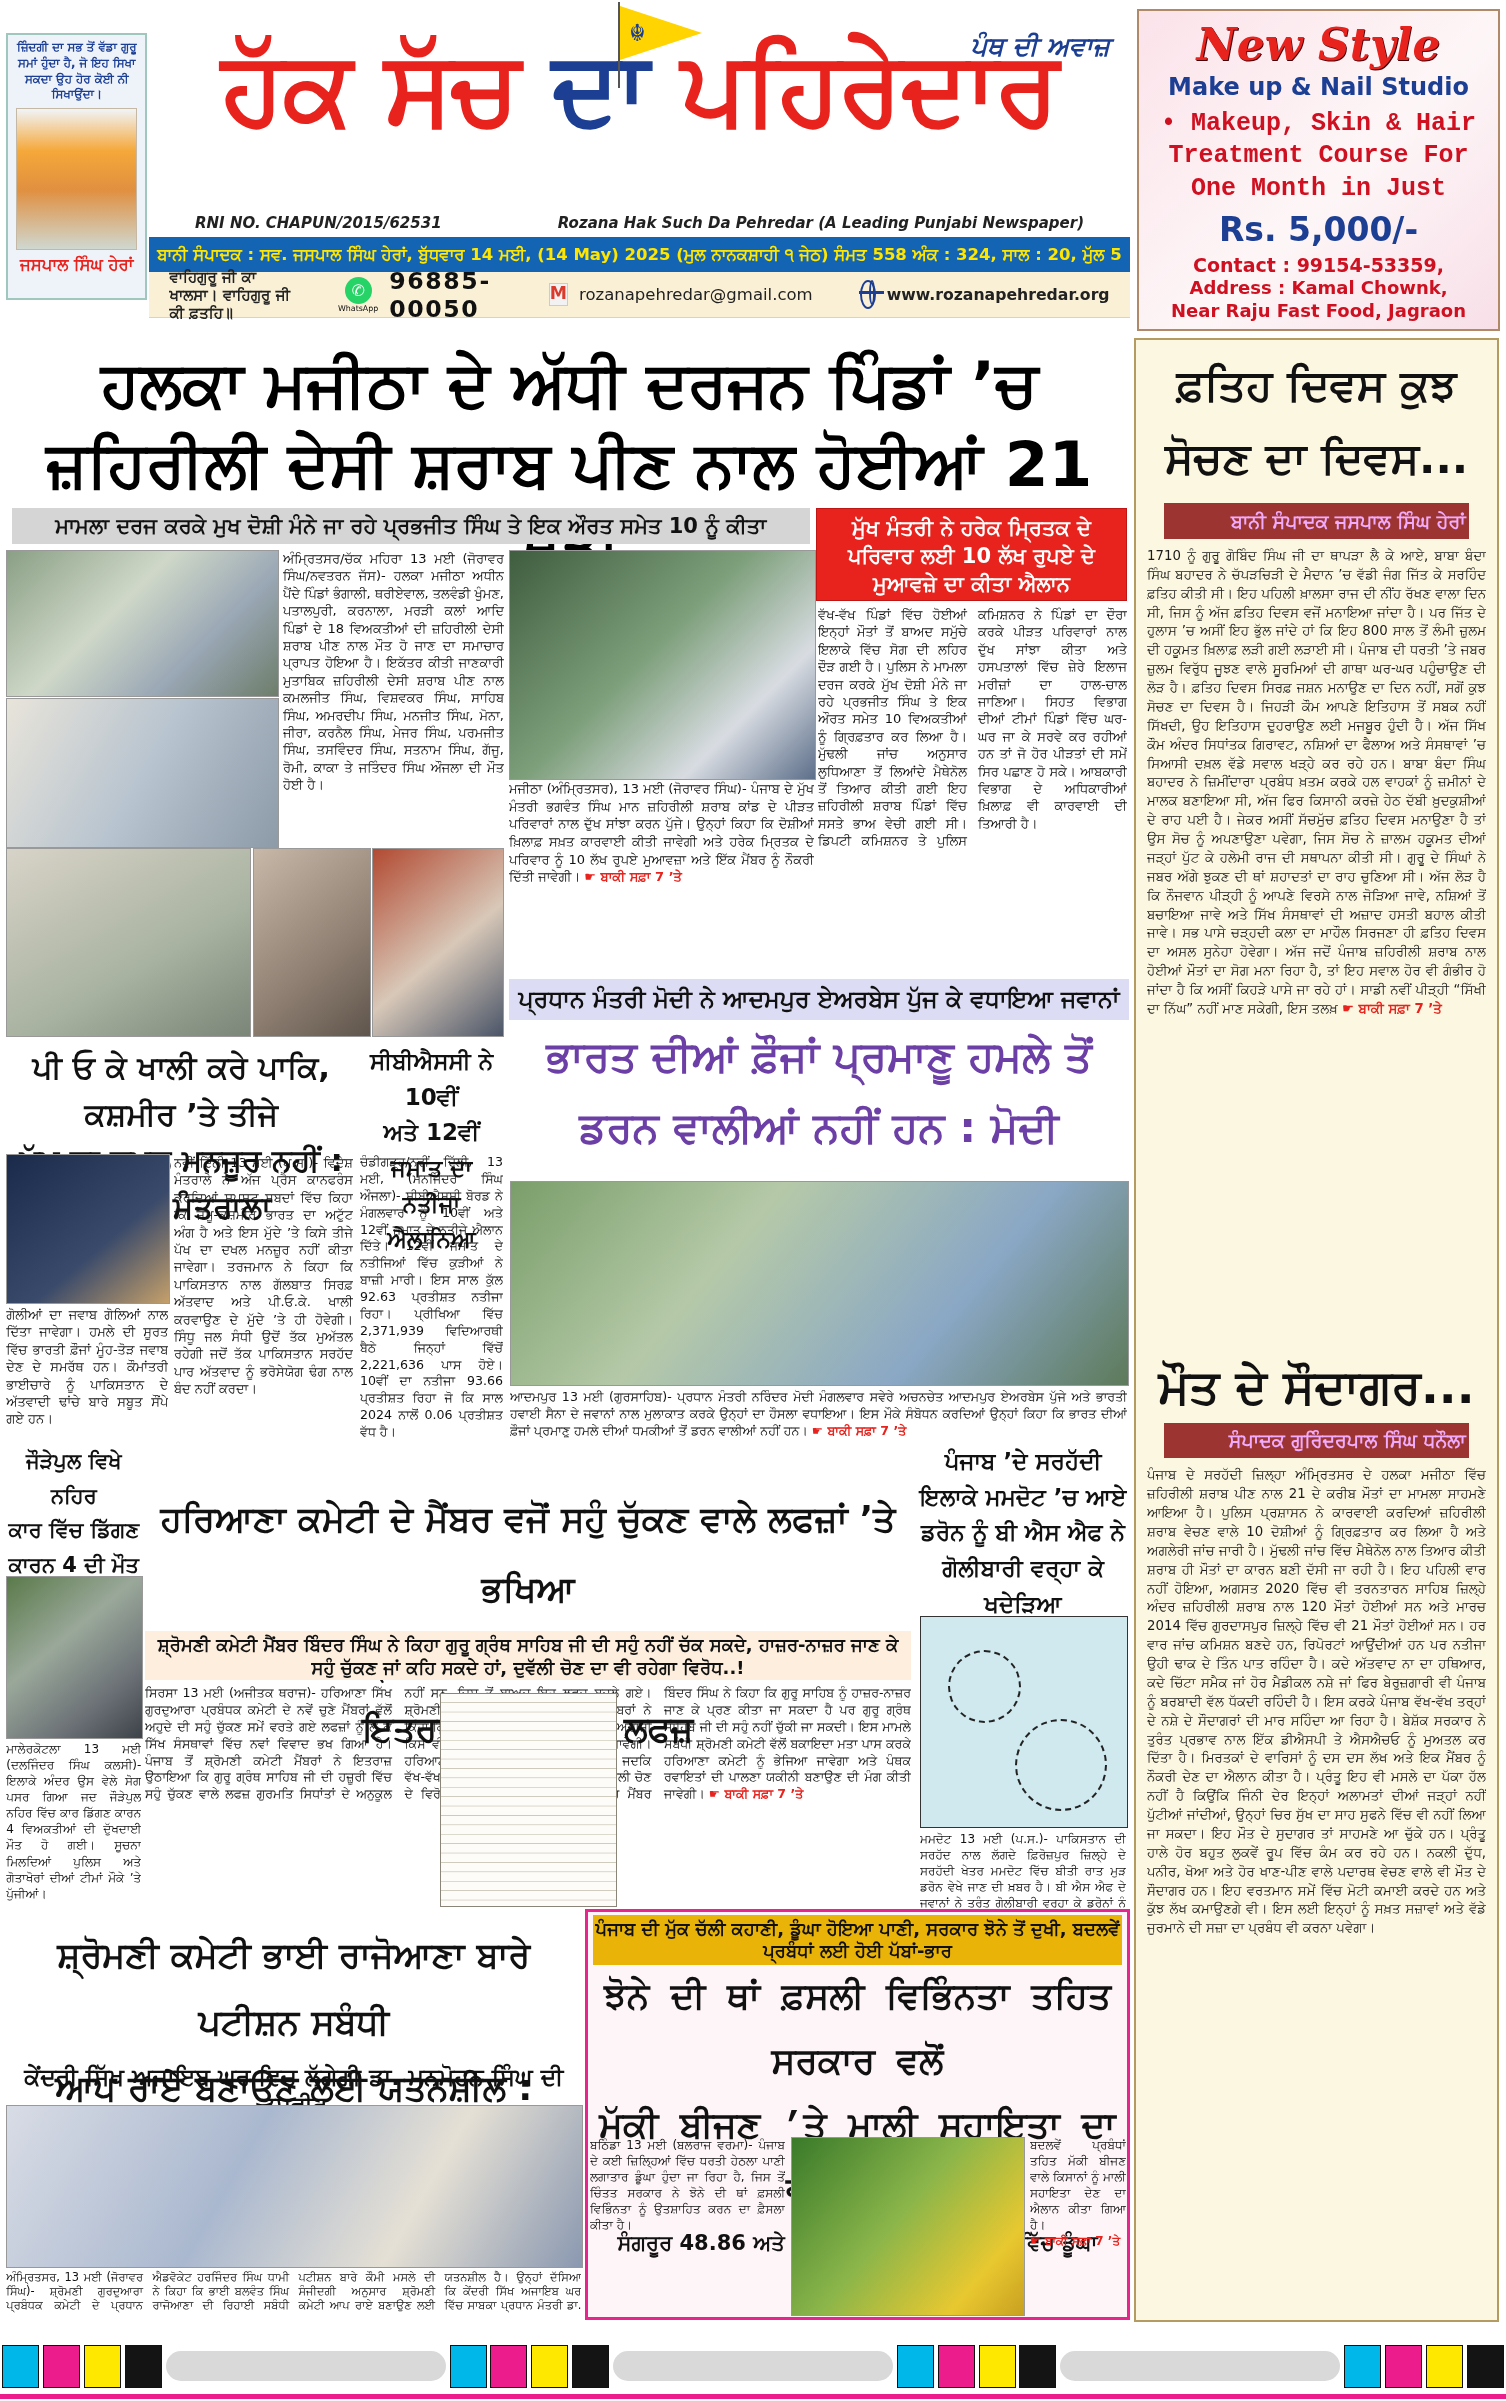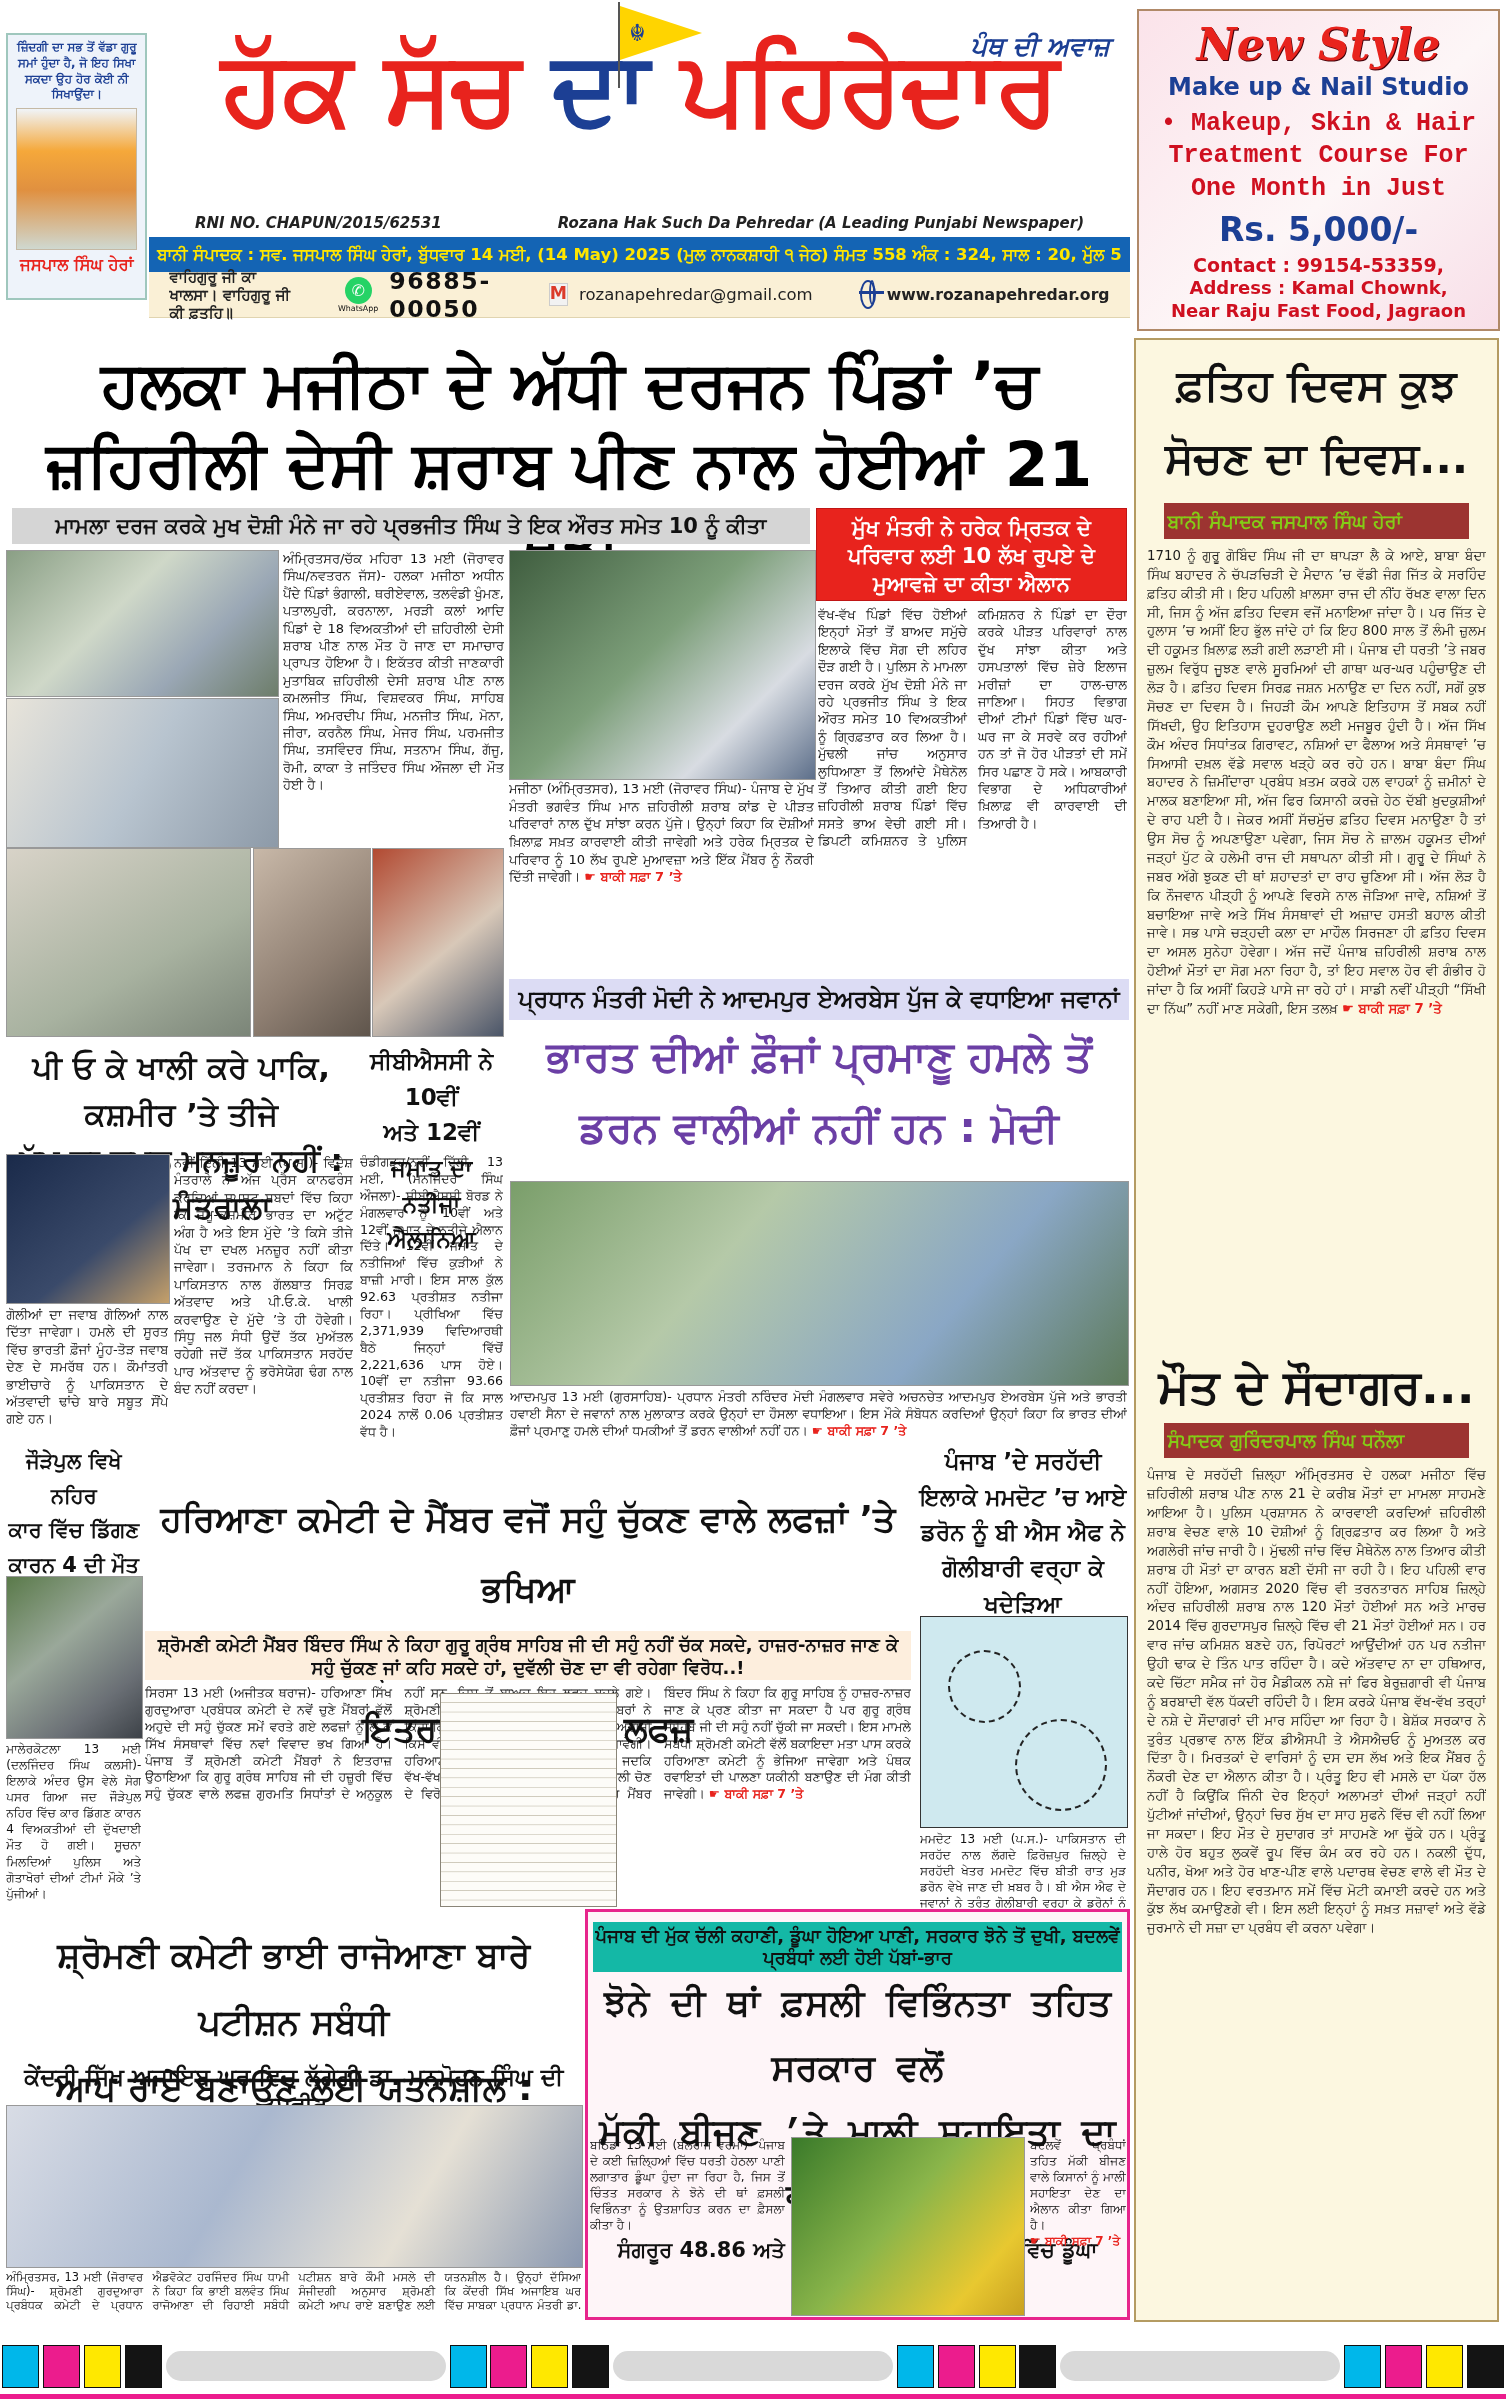--- a/index.html
+++ b/index.html
@@ -91,29 +91,29 @@
   .doc-img{left:440px;top:1693px;width:177px;height:214px;background:repeating-linear-gradient(#fdfcf8 0px,#fdfcf8 7.9px,#c9c4b4 8.6px,#fdfcf8 9.4px);border:1.6px solid #8a8578;}
   
   .drone-headline{left:917px;top:1444px;width:212px;font-size:23px;font-weight:900;line-height:1.55;text-align:center;}
   .drone-body{left:920px;top:1831px;width:206px;height:77px;font-size:12px;overflow:hidden;}
   
   .sgpc-headline{left:6.3px;top:1922px;width:575px;font-size:35px;font-weight:900;line-height:1.9;text-align:center;}
   .sgpc-subhead{left:6.3px;top:2063px;width:575px;font-size:23.6px;font-weight:bold;text-align:center;}
   .sgpc-body{left:6.3px;top:2270px;width:575px;height:50px;column-count:4;column-gap:9.4px;font-size:11.4px;overflow:hidden;}
   
   .crops-box{left:585px;top:1909px;width:545px;height:411px;border:3.1px solid #e7258c;background:#fef5f8;padding:3.1px 4.7px;}
-  .crops-kicker{font-size:18px;font-weight:bold;color:#111;background:#14b8a6;text-align:center;padding:3.1px 1.6px;margin-top:7px;}
+  .crops-kicker{font-size:18px;font-weight:bold;color:#111;background:#eab308;text-align:center;padding:3.1px 1.6px;}
   .crops-headline{font-size:36px;font-weight:900;text-align:center;line-height:1.8;margin-top:1.6px;font-family:Liberation Mono, monospace;}
   .crops-subhead{font-size:21px;font-weight:bold;text-align:center;margin-top:4.7px;}
   .crops-colL{left:590px;top:2137px;width:195px;height:177px;font-size:12px;}
   .crops-colR{left:1030px;top:2137px;width:96px;height:177px;font-size:12px;}
   
   .edit-box{left:1134px;top:338px;width:365px;height:1984px;border:2.4px solid #b49b62;background:#fcf7e0;padding:6.3px 11px;}
   .fatih-headline{font-size:43px;font-weight:900;line-height:1.7;color:#111;margin-top:3.1px;}
-  .byline-bar{background:#9c3431;color:#84cc16;font-weight:bold;font-size:19px;text-align:left;margin:7.9px 17.3px;padding:6.3px 3.1px;}
+  .byline-bar{background:#9c3431;color:#f0abfc;font-weight:bold;font-size:19px;text-align:right;margin:7.9px 17.3px;padding:6.3px 3.1px;}
   .edit-body{font-size:13.3px;line-height:1.42;text-align:justify;color:#1a1a1a;}
   .fatih-body{height:801px;overflow:hidden;}
   .saud-headline{font-size:47px;font-weight:900;margin-top:11px;color:#111;}
   .saud-body{height:777px;overflow:hidden;}
   
   .footer{left:0;top:2343px;width:1506px;height:46px;display:flex;align-items:center;gap:3.9px;padding:0 2.4px;}
   .reg-sq{width:35px;height:41px;border:1.6px solid #111;}
   .sq-c{background:#00b7ea;} .sq-m{background:#ec1c8d;} .sq-y{background:#ffe800;} .sq-k{background:#141414;}
   .reg-bar{flex:1;height:30px;background:#d9d9d9;border-radius:15px;}
   .bottom-rule{left:0;top:2394px;width:1506px;height:4.7px;background:#ec1c8d;}

